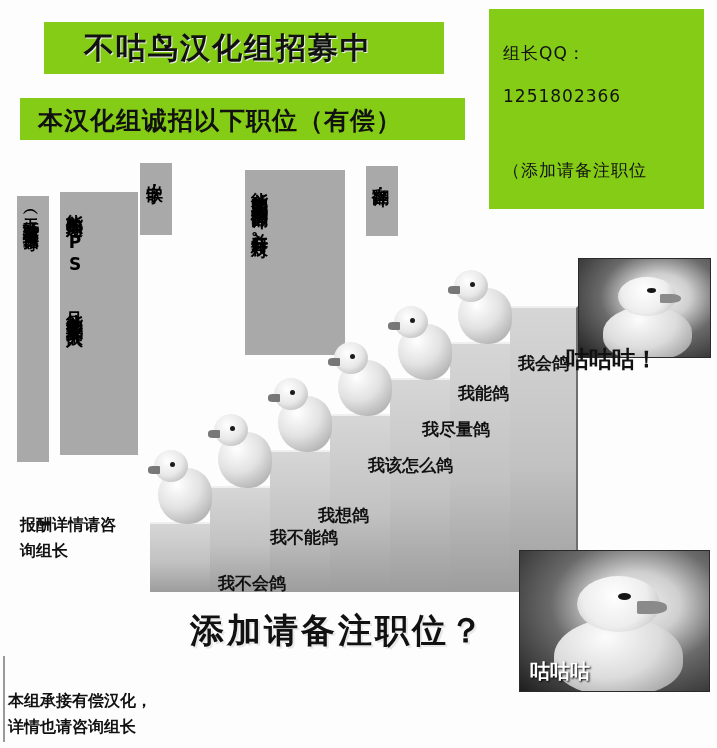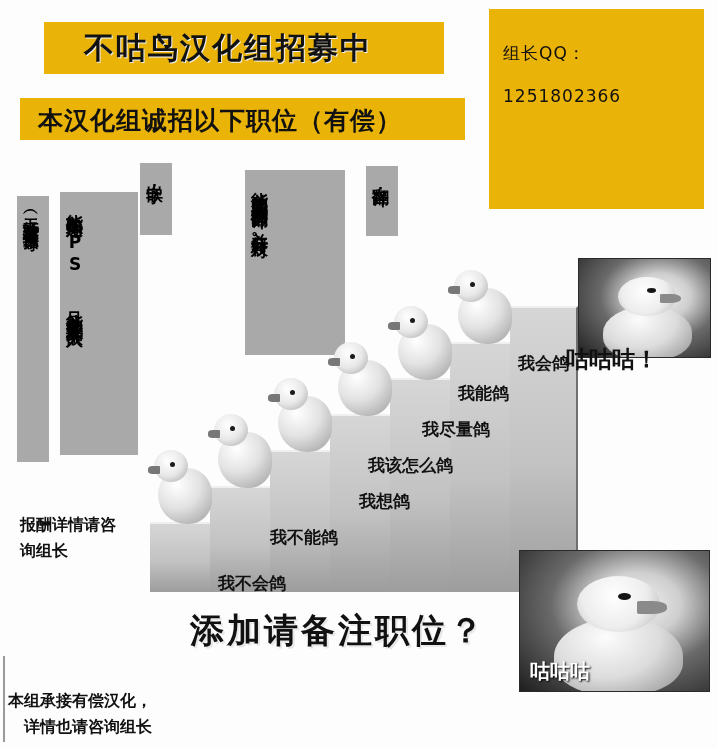--- a/index.html
+++ b/index.html
@@ -14,21 +14,21 @@
     position: relative;
     width: 717px;
     height: 748px;
     background: #fdfdfd;
     overflow: hidden;
   }
 
   
   .gray-box {
     position: absolute;
-    background: #eab308;
+    background: #84cc16;
     color: #111;
   }
   .vert {
     writing-mode: vertical-rl;
     text-orientation: upright;
     letter-spacing: 2px;
   }
 
   
   #title-box {
@@ -286,21 +286,20 @@
   }
   #footer-note {
     position: absolute;
     left: 8px;
     top: 688px;
     font-size: 16px;
     font-weight: bold;
     line-height: 26px;
     color: #111;
     font-family: "DejaVu Sans", sans-serif;
-    text-align: right;
   }
 
   
   #big-question {
     position: absolute;
     left: 190px;
     top: 608px;
     font-size: 34px;
     font-weight: bold;
     letter-spacing: 3px;
@@ -328,20 +327,21 @@
     <div id="title-text">不咕鸟汉化组招募中</div>
   </div>
 
   <div class="gray-box" id="subtitle-box">
     <div id="subtitle-text">本汉化组诚招以下职位（有偿）</div>
   </div>
 
   <div class="gray-box" id="qq-box">
     <div class="line" id="qq-label">组长QQ：</div>
     <div class="line" id="qq-number">1251802366</div>
+    <div class="line" id="qq-note">（添加请备注职位</div>
   </div>
 
   <div class="role-box" id="box-exp">
     <div class="vtext vert">（无经验者可提供指导）</div>
   </div>
 
   <div class="role-box" id="box-typeset-desc">
     <div class="vtext vert">能熟练运用 PS 且能独立完成文本嵌入。</div>
   </div>
   <div class="role-box" id="box-typeset-label">
@@ -403,21 +403,21 @@
     <div class="pigeon" style="left:302px;top:-32px;">
       <div class="body"></div>
       <div class="head">
         <div class="eye"></div>
         <div class="beak"></div>
       </div>
     </div>
 
     <div class="step-caption" style="left:68px;  top:272px;">我不会鸽</div>
     <div class="step-caption" style="left:120px; top:226px;">我不能鸽</div>
-    <div class="step-caption" style="left:168px; top:190px;margin-left:41px;">我想鸽</div>
+    <div class="step-caption" style="left:168px; top:204px;">我想鸽</div>
     <div class="step-caption" style="left:218px; top:154px;text-align:center;">我该怎么鸽</div>
     <div class="step-caption" style="left:272px; top:118px;">我尽量鸽</div>
     <div class="step-caption" style="left:308px; top:82px;">我能鸽</div>
     <div class="step-caption" style="left:368px; top:52px;">我会鸽</div>
   </div>
 
   <div class="photo" id="photo-top">
     <div class="bird-body"></div>
     <div class="bird-head"></div>
     <div class="bird-beak"></div>

